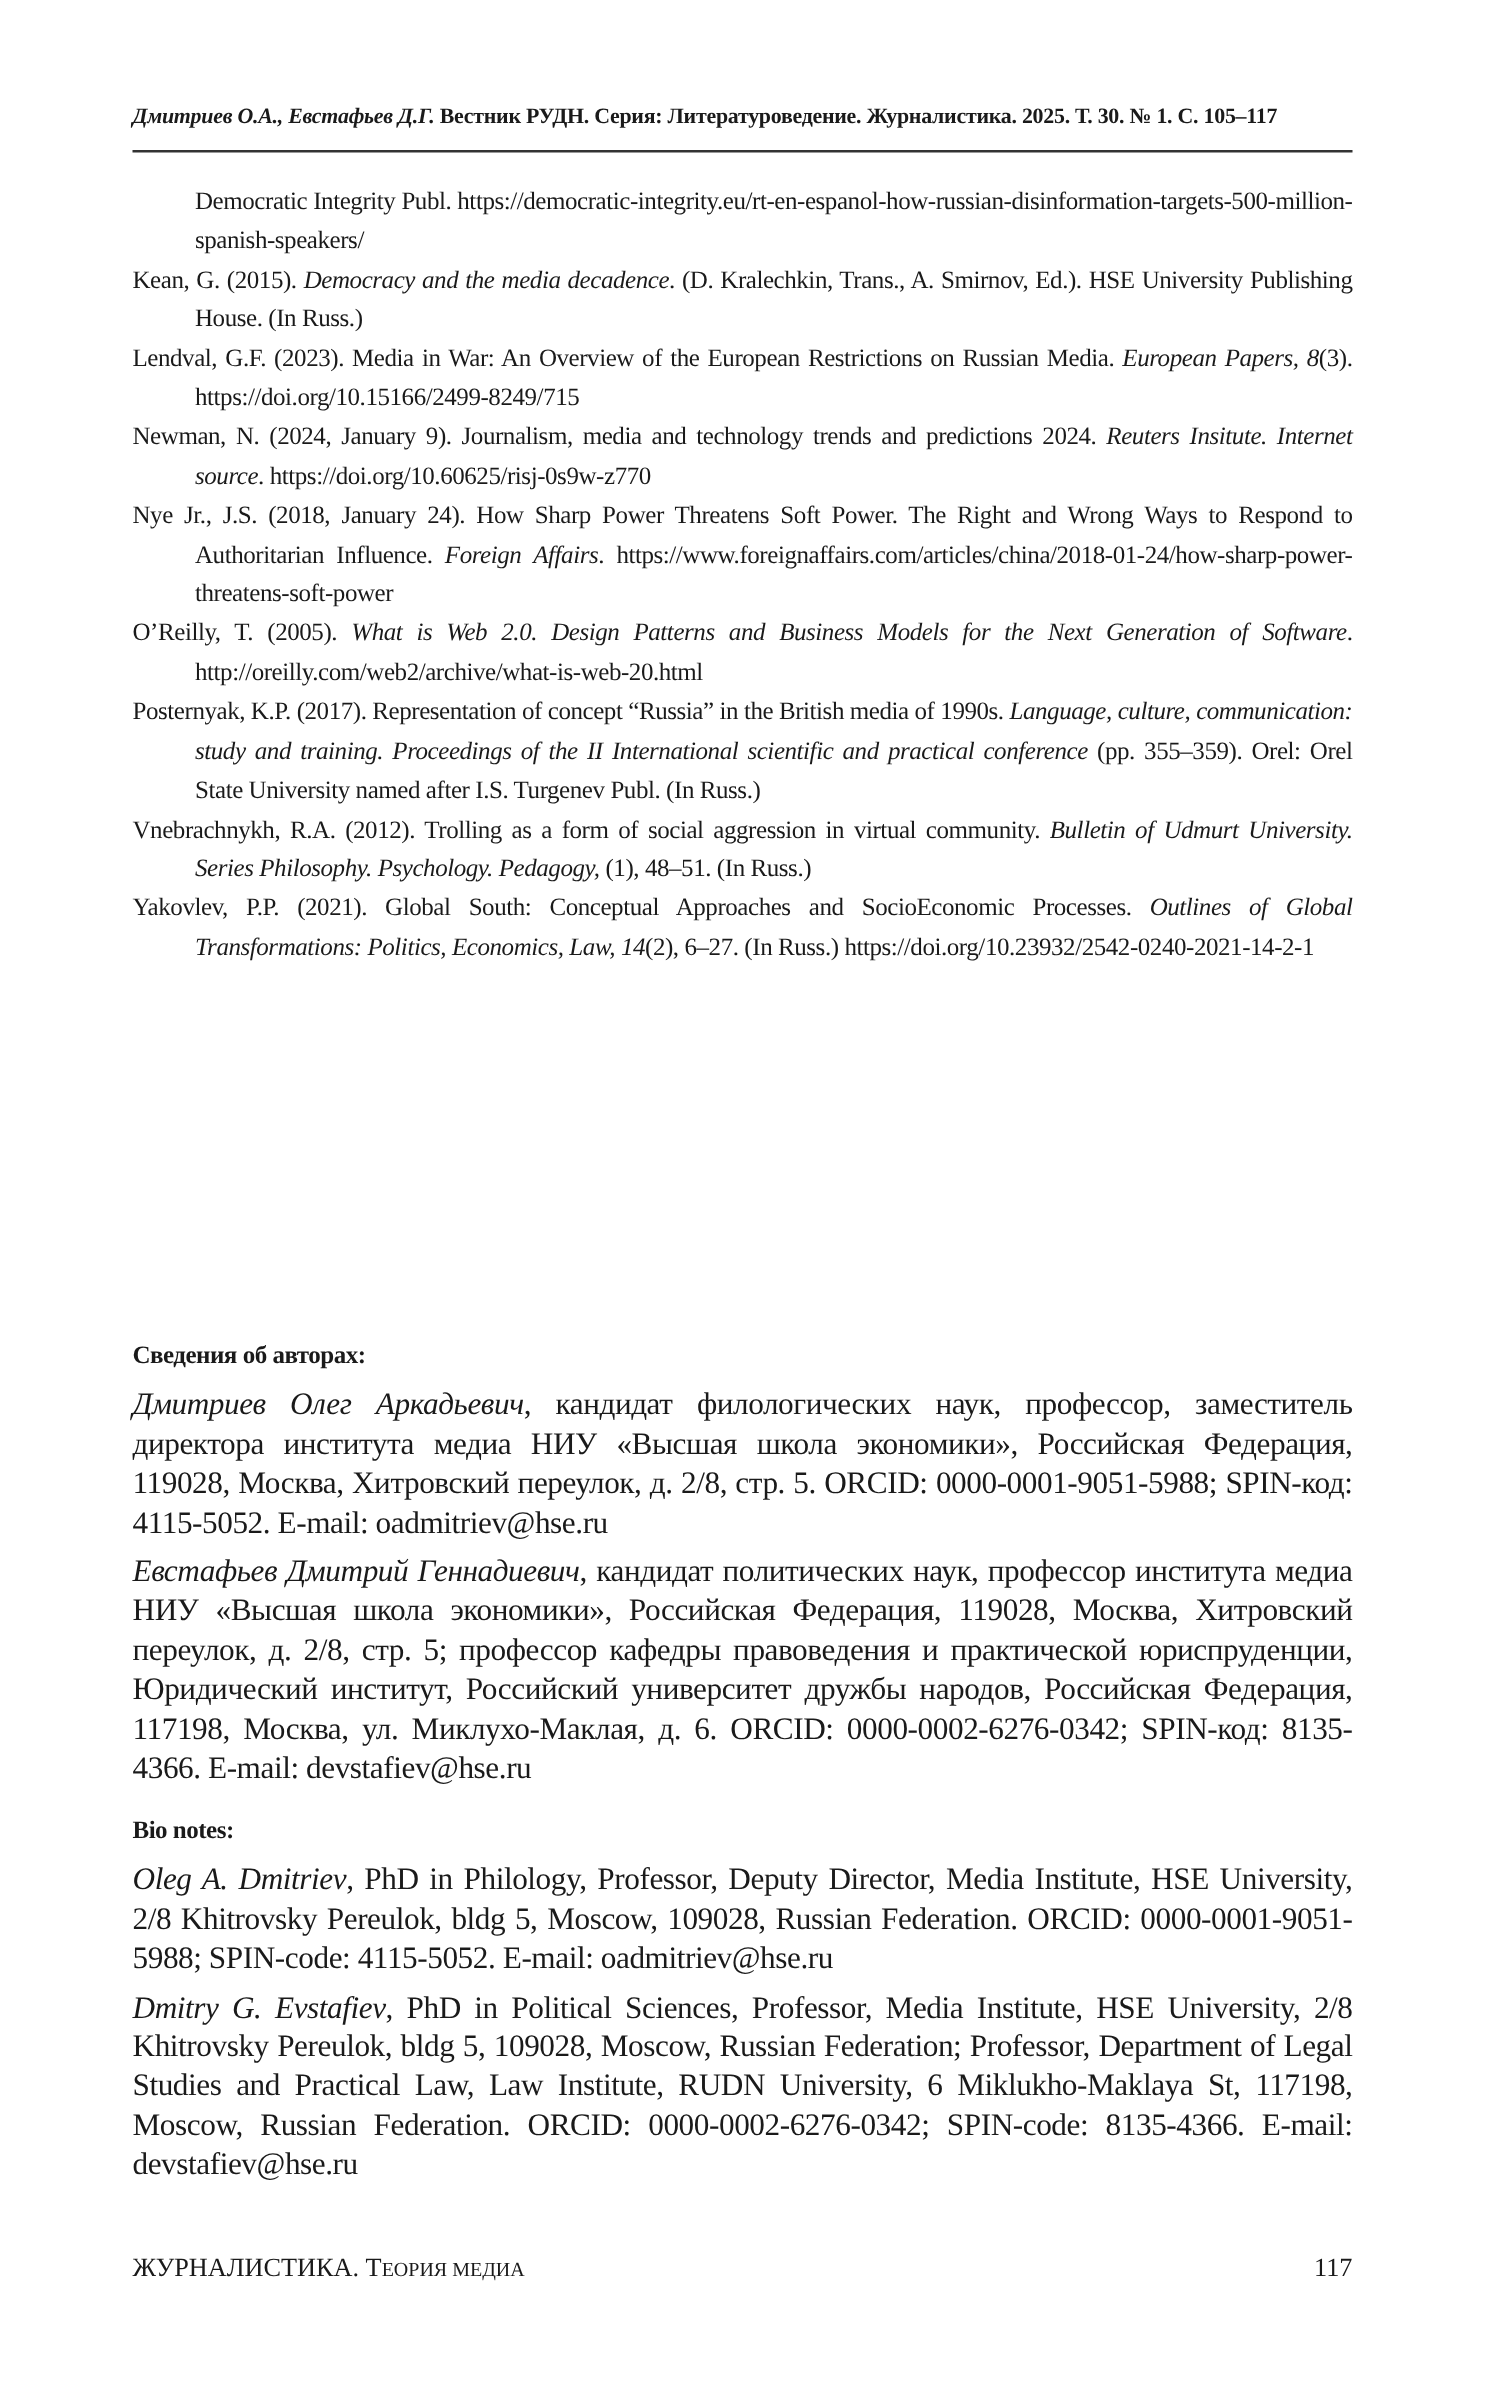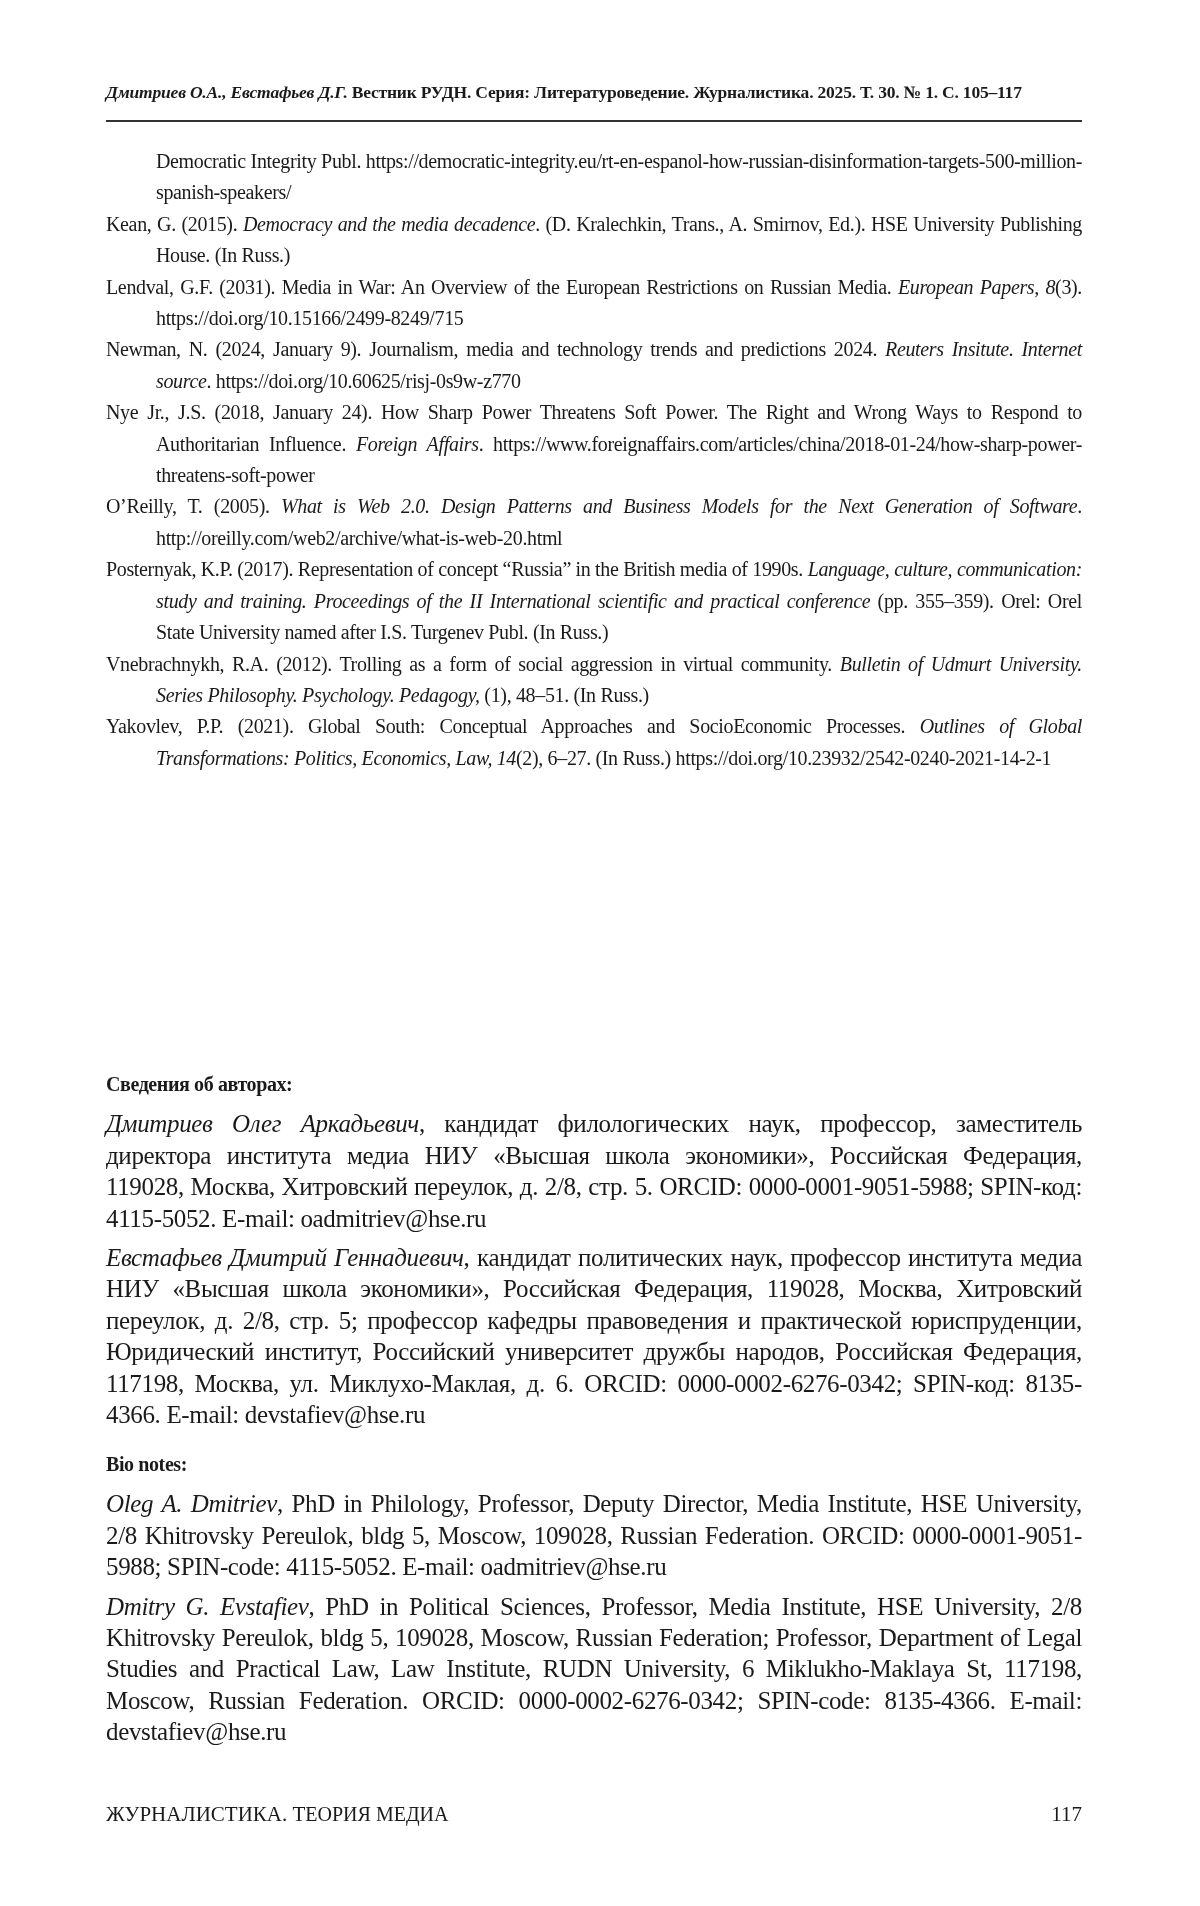--- a/index.html
+++ b/index.html
@@ -19,38 +19,38 @@
   .section-title { font-weight: bold; font-size: 20px; margin: 0; letter-spacing: -0.4px; }
   .authors-ru { position: absolute; top: 1069px; left: 0; width: 976px; font-size: 25px;
                 line-height: 31.4px; letter-spacing: -0.35px; }
   .authors-en { position: absolute; top: 1449px; left: 0; width: 976px; font-size: 25px;
                 line-height: 31.4px; letter-spacing: -0.35px; }
   .bio { margin: 8px 0 0 0; text-align: justify; }
   .bio + .bio { margin-top: 8px; }
   .bio i { font-style: italic; }
   .footer { position: absolute; top: 1802px; left: 0; width: 976px; font-size: 21px; }
   .footer .journal { position: absolute; left: 0; }
-  .footer .journal .sc { font-size: 20px; }
+  .footer .journal .sc { font-size: 16px; }
   .footer .pageno { position: absolute; right: 0; }
 </style>
 </head>
 <body>
 
 <div class="page">
 
   <div class="running-head">
     <i>Дмитриев О.А., Евстафьев Д.Г.</i>
     <span>Вестник РУДН. Серия: Литературоведение. Журналистика. 2025. Т. 30. № 1. С. 105–117</span>
   </div>
   <div class="head-rule"></div>
 
   <div class="refs" id="refs">
       <p class="ref cont" style="padding-left: 50px;"><span>Democratic Integrity Publ. https://democratic-integrity.eu/rt-en-espanol-how-russian-disinformation-targets-500-million-spanish-speakers/</span></p>
       <p class="ref"><span>Kean, G. (2015). </span><i>Democracy and the media decadence</i><span>. (D. Kralechkin, Trans., A. Smirnov, Ed.). HSE University Publishing House. (In Russ.)</span></p>
-      <p class="ref"><span>Lendval, G.F. (2031). Media in War: An Overview of the European Restrictions on Russian Media. </span><i>European Papers, 8</i><span>(3). https://doi.org/10.15166/2499-8249/715</span></p>
+      <p class="ref"><span>Lendval, G.F. (2023). Media in War: An Overview of the European Restrictions on Russian Media. </span><i>European Papers, 8</i><span>(3). https://doi.org/10.15166/2499-8249/715</span></p>
       <p class="ref"><span>Newman, N. (2024, January 9). Journalism, media and technology trends and predictions 2024. </span><i>Reuters Insitute. Internet source</i><span>. https://doi.org/10.60625/risj-0s9w-z770</span></p>
       <p class="ref"><span>Nye Jr., J.S. (2018, January 24). How Sharp Power Threatens Soft Power. The Right and Wrong Ways to Respond to Authoritarian Influence. </span><i>Foreign Affairs</i><span>. https://www.foreignaffairs.com/articles/china/2018-01-24/how-sharp-power-threatens-soft-power</span></p>
       <p class="ref"><span>O’Reilly, T. (2005). </span><i>What is Web 2.0. Design Patterns and Business Models for the Next Generation of Software</i><span>. http://oreilly.com/web2/archive/what-is-web-20.html</span></p>
       <p class="ref"><span>Posternyak, K.P. (2017). Representation of concept “Russia” in the British media of 1990s. </span><i>Language, culture, communication: study and training. Proceedings of the II International scientific and practical conference</i><span> (pp. 355–359). Orel: Orel State University named after I.S. Turgenev Publ. (In Russ.)</span></p>
       <p class="ref"><span>Vnebrachnykh, R.A. (2012). Trolling as a form of social aggression in virtual community. </span><i>Bulletin of Udmurt University. Series Philosophy. Psychology. Pedagogy,</i><span> (1), 48–51. (In Russ.)</span></p>
       <p class="ref"><span>Yakovlev, P.P. (2021). Global South: Conceptual Approaches and SocioEconomic Processes. </span><i>Outlines of Global Transformations: Politics, Economics, Law, 14</i><span>(2), 6–27. (In Russ.) https://doi.org/10.23932/2542-0240-2021-14-2-1</span></p>
     </div>
 
   <div class="authors-ru">
     <p class="section-title">Сведения об авторах:</p>

